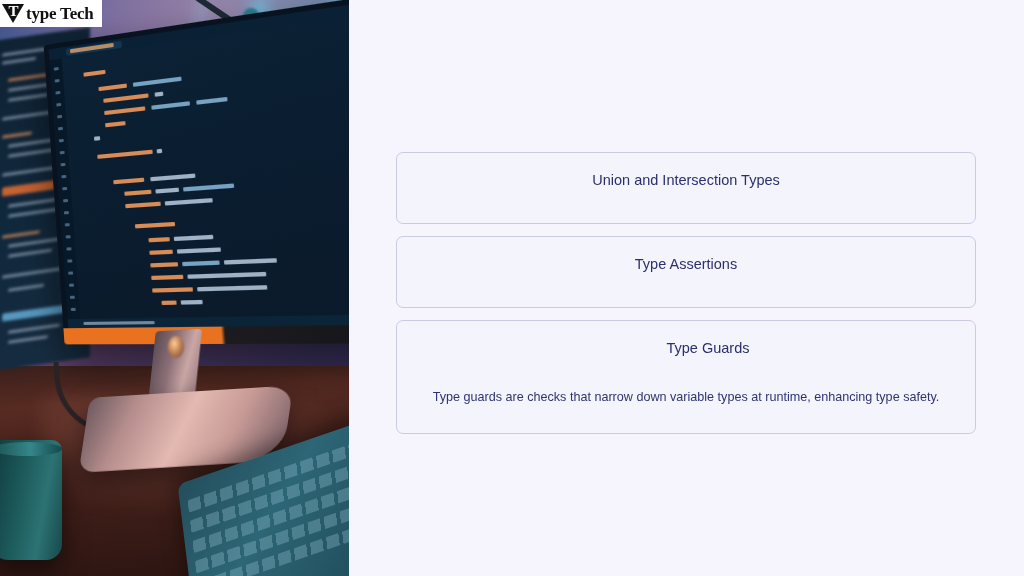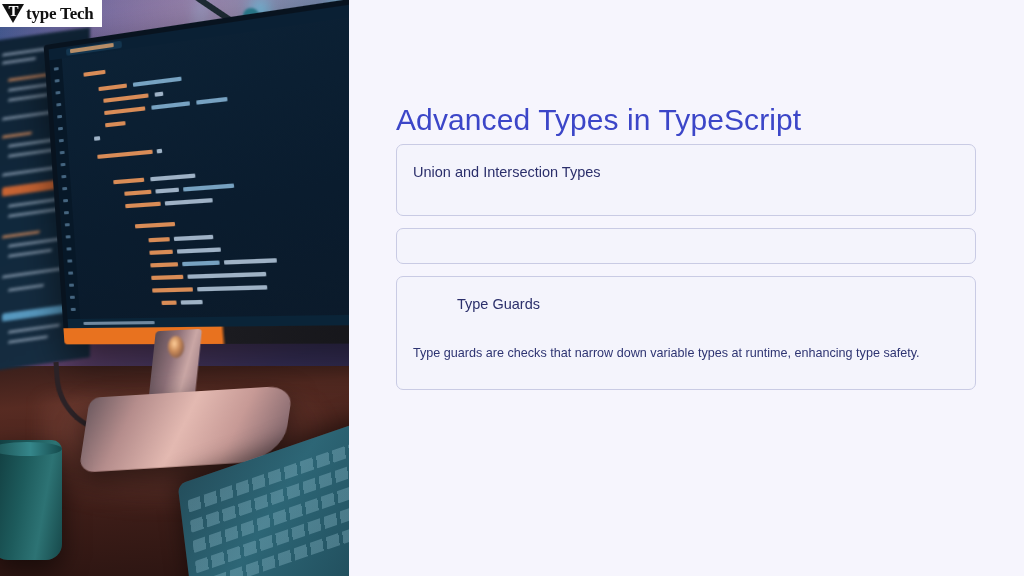--- a/index.html
+++ b/index.html
@@ -319,22 +319,23 @@
     line-height: 40px;
     font-weight: normal;
     color: #3c46c8;
     letter-spacing: .1px;
     white-space: nowrap;
   }
 
   .cards {
     position: absolute;
     left: 47px;
-    top: 144px;
+    top: 152px;
     width: 580px;
+    text-align: center;
   }
 
   .card {
     background: #f4f4fc;
     border: 1px solid #c9cbe4;
     border-radius: 7px;
     padding: 18px 16px 16px 16px;
     margin-bottom: 12px;
   }
   .card:last-child { margin-bottom: 0; }
@@ -496,29 +497,29 @@
       <span class="logo-mark">
         <span class="logo-tri"></span>
         <span class="logo-t">T</span>
       </span>
       <span class="logo-text">type Tech</span>
     </div>
   </div>
 
   <div class="content">
 
-    <h1 class="page-title">Advanced Types in TypeScript</h1>
 
     <div class="cards">
 
       <div class="card">
         <div class="card-title">Union and Intersection Types</div>
       </div>
 
       <div class="card">
+        <div class="card-title">Type Assertions</div>
       </div>
 
       <div class="card spacious">
         <div class="card-title">Type Guards</div>
         <div class="card-body">Type guards are checks that narrow down variable types at runtime, enhancing type safety.</div>
       </div>
 
     </div>
   </div>
 </div>

